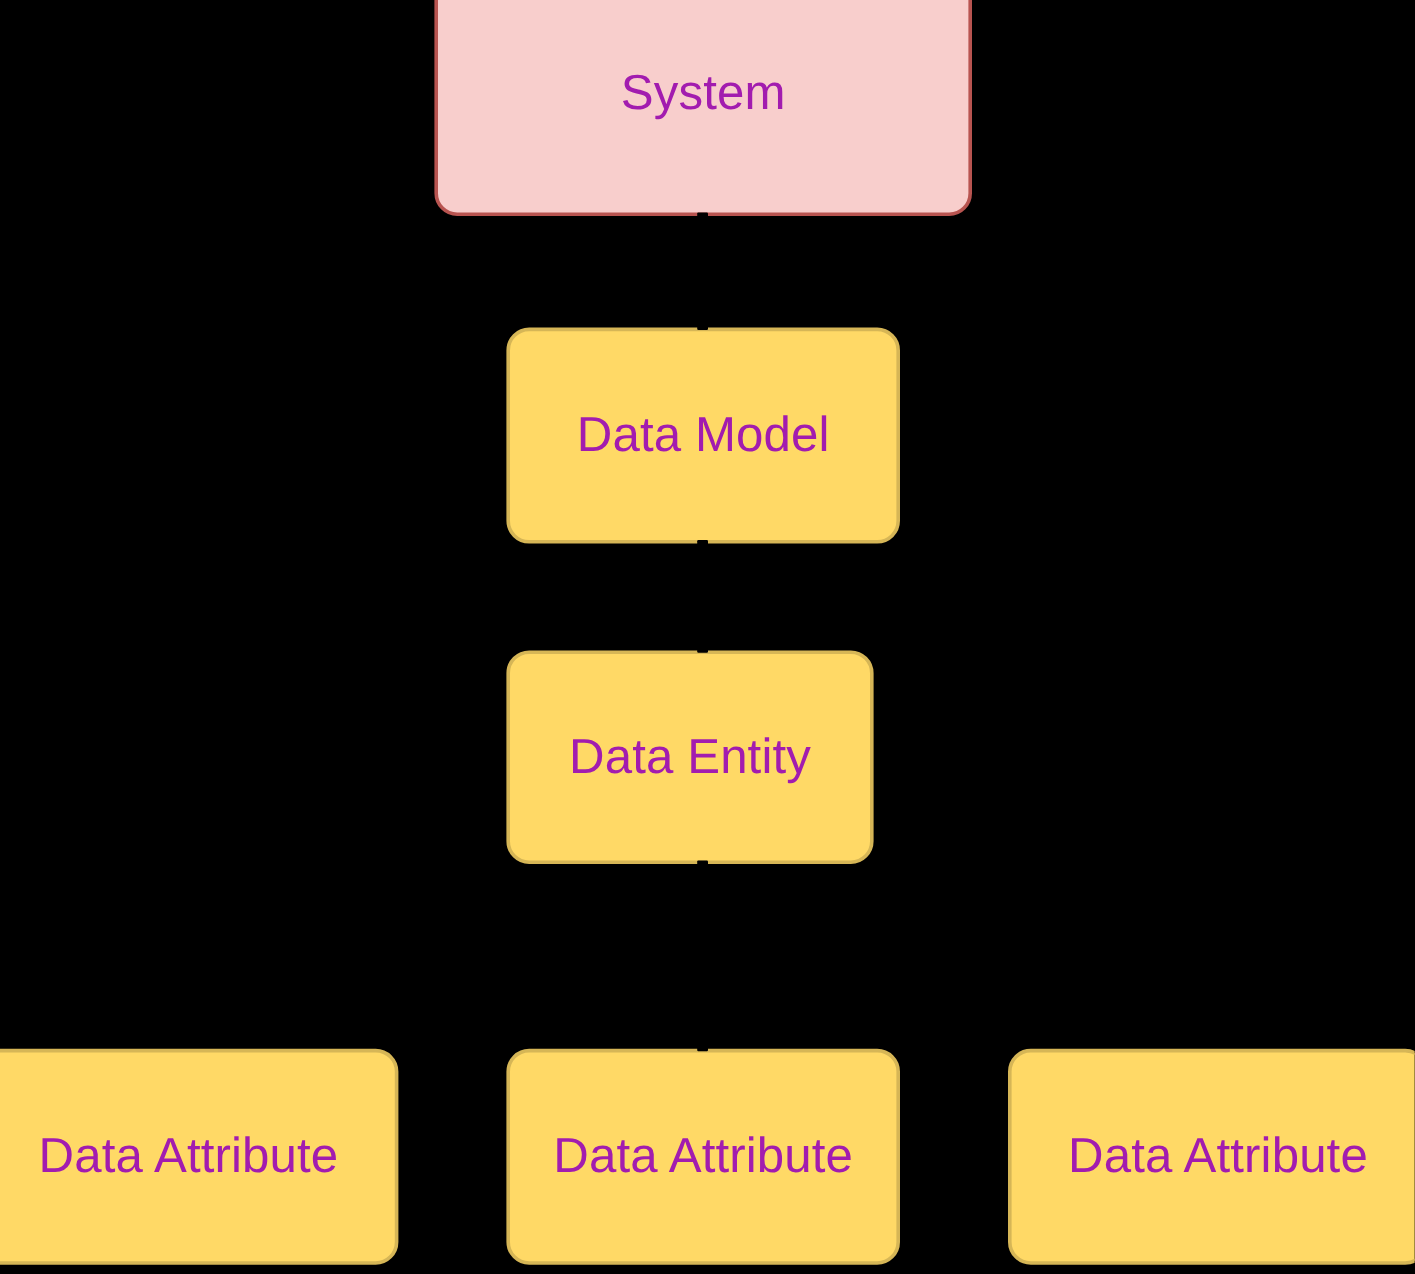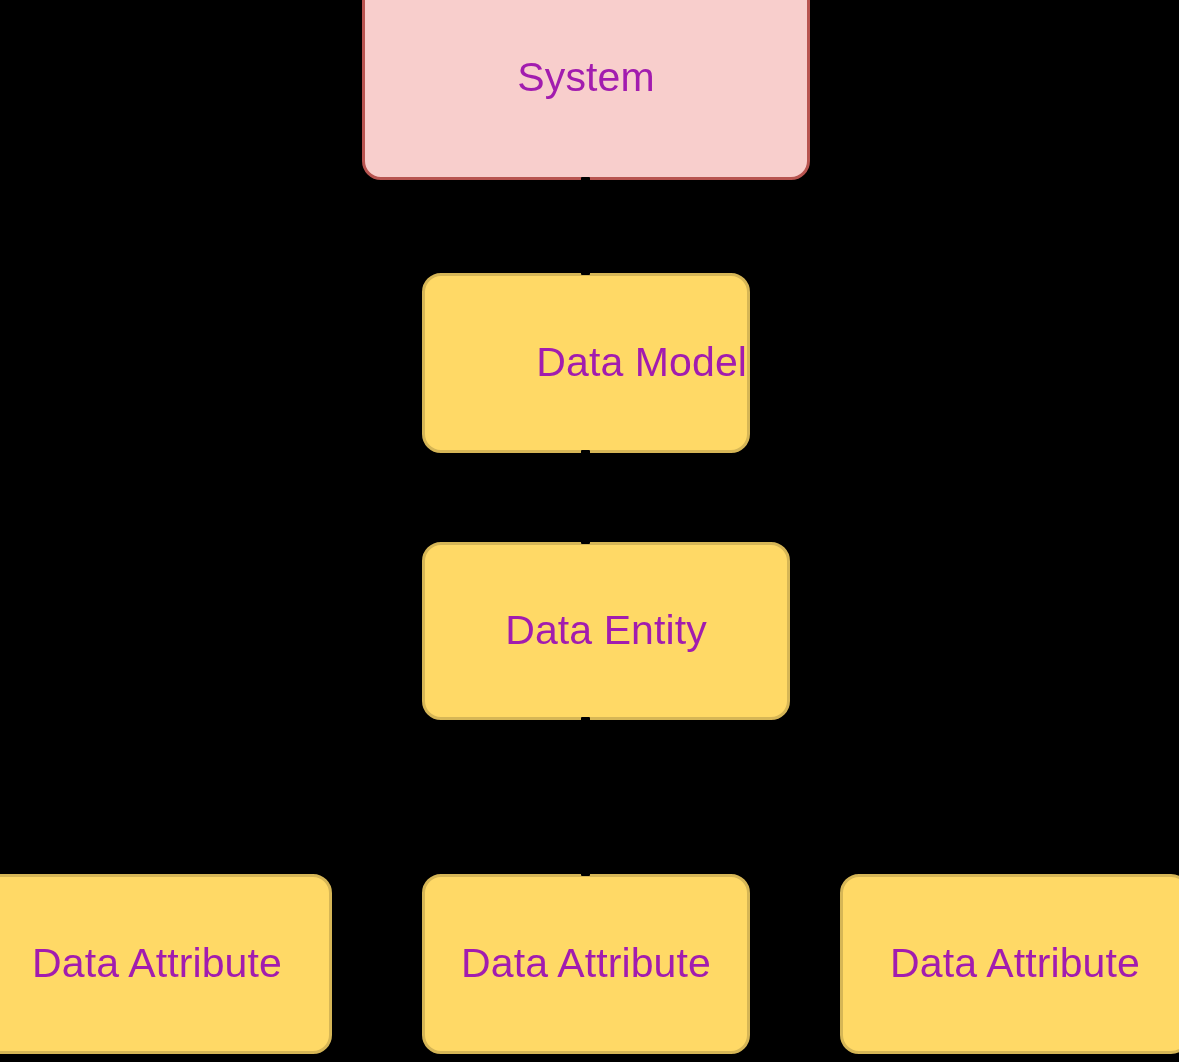--- a/index.html
+++ b/index.html
@@ -74,27 +74,27 @@
       <path d="M 586 720 L 586 874"></path>
       <path d="M 586 720 L 586 800 L 1015 800 L 1015 874"></path>
     </g>
   </svg>
 
   <div class="node node-system" style="left:362px; top:-24px; width:448px; height:204px;">
     <span class="node-label">System</span>
   </div>
   <span class="stub" style="left:581px; top:177px;"></span>
 
-  <div class="node node-entityish" style="left:422px; top:273px; width:328px; height:180px;justify-content:flex-end;">
+  <div class="node node-entityish" style="left:422px; top:273px; width:328px; height:180px;">
     <span class="node-label">Data Model</span>
   </div>
   <span class="stub" style="left:581px; top:271px;"></span>
   <span class="stub" style="left:581px; top:450px;"></span>
 
-  <div class="node node-entityish" style="left:422px; top:542px; width:368px; height:178px;">
+  <div class="node node-entityish" style="left:422px; top:542px; width:306px; height:178px;">
     <span class="node-label">Data Entity</span>
   </div>
   <span class="stub" style="left:581px; top:540px;"></span>
   <span class="stub" style="left:581px; top:717px;"></span>
 
   <div class="node node-entityish" style="left:-18px; top:874px; width:350px; height:180px;">
     <span class="node-label">Data Attribute</span>
   </div>
 
   <div class="node node-entityish" style="left:422px; top:874px; width:328px; height:180px;">

